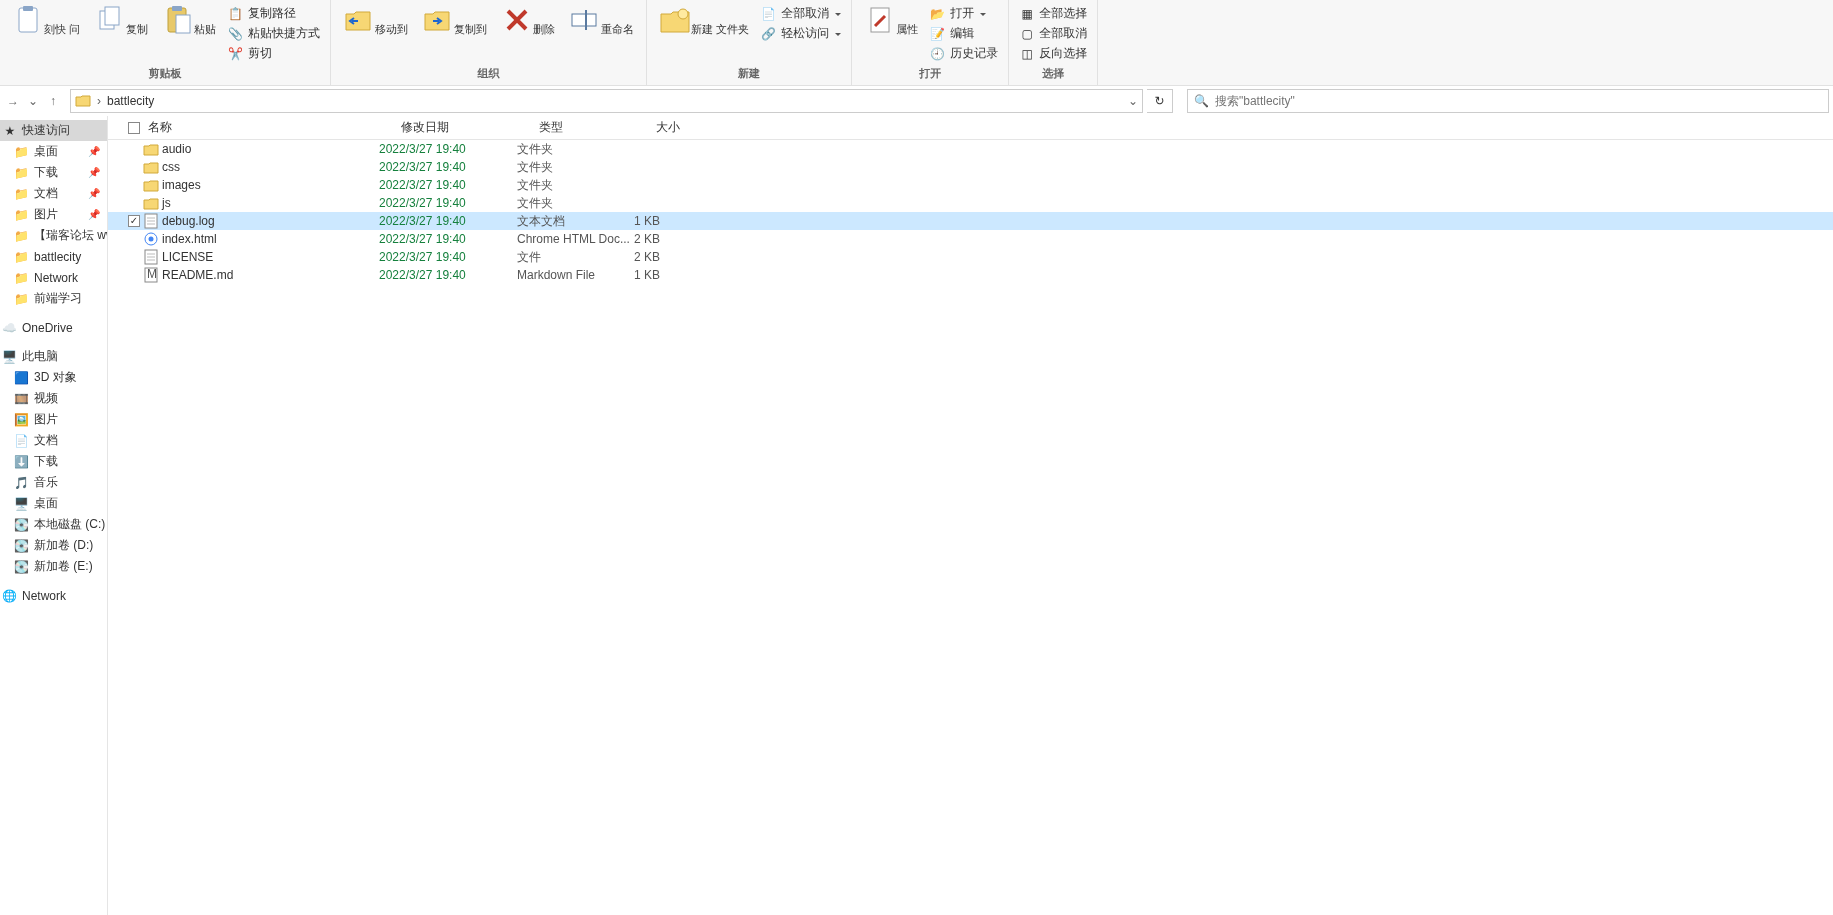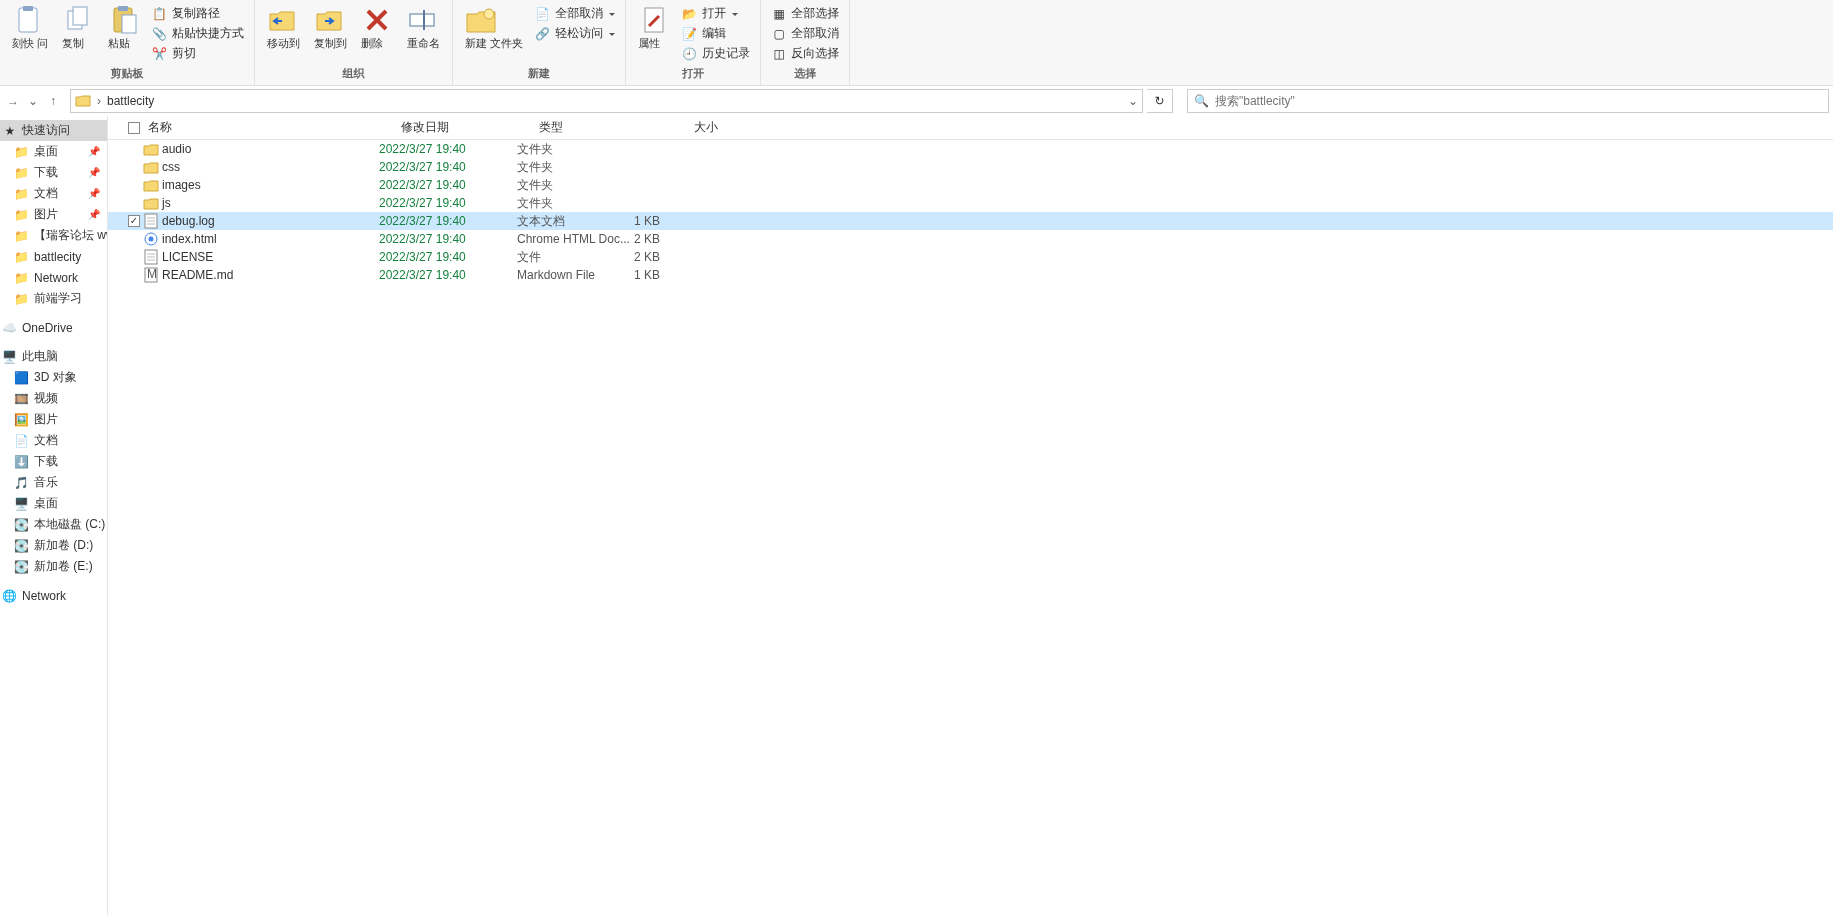--- a/index.html
+++ b/index.html
@@ -4,21 +4,21 @@
 <style>
 * { margin: 0; padding: 0; box-sizing: border-box; font-family: "Microsoft YaHei", "Segoe UI", sans-serif; font-size: 12px; color: #333; }
 body { width: 1833px; height: 915px; background: #fff; overflow: hidden; display: flex; flex-direction: column; }
 
 
 .ribbon { background: #f7f7f7; height: 86px; display: flex; align-items: stretch; border-bottom: 1px solid #e1e1e1; padding-left: 0; }
 .ribbon-group { display: flex; flex-direction: column; align-items: center; justify-content: space-between; padding: 2px 6px 0 6px; border-right: 1px solid #e1e1e1; position: relative; }
 .ribbon-group-buttons { display: flex; align-items: flex-start; gap: 2px; flex: 1; }
 .ribbon-group-label { font-size: 11px; color: #666; padding: 2px 0 4px 0; font-weight: bold; }
 
-.big-btn { display: flex; flex-direction: column; align-items: flex-start; justify-content: flex-start; padding: 2px 6px; cursor: default; min-width: 40px; }
+.big-btn { display: flex; flex-direction: row; align-items: flex-end; justify-content: flex-start; padding: 2px 6px; cursor: default; min-width: 40px; }
 .big-btn .ico { width: 32px; height: 32px; display: flex; align-items: center; justify-content: center; }
 .big-btn .lbl { font-size: 11px; text-align: center; line-height: 13px; margin-top: 1px; }
 
 .small-list { display: flex; flex-direction: column; gap: 1px; padding-top: 2px; }
 .small-btn { display: flex; align-items: center; gap: 4px; padding: 1px 4px; cursor: default; font-size: 11px; white-space: nowrap; }
 .small-btn .sm-ico { width: 16px; height: 16px; display: flex; align-items: center; justify-content: center; }
 .drop::after { content: ""; border: 3px solid transparent; border-top-color: #555; margin-left: 2px; position: relative; top: 2px; display: inline-block; }
 
 
 .nav-row { display: flex; align-items: center; height: 30px; padding: 2px 4px 2px 0; gap: 4px; }
@@ -45,21 +45,21 @@
 .s-sep { height: 8px; }
 
 
 .files { flex: 1; display: flex; flex-direction: column; }
 .cols { display: flex; align-items: center; height: 24px; border-bottom: 1px solid #e5e5e5; padding-left: 18px; }
 .cols .chead { font-size: 12px; color: #333; padding: 0 6px; position: relative; }
 .cols .chead .sort { position: absolute; right: 12px; top: -7px; color: #777; font-size: 9px; }
 .c-name { width: 253px; }
 .c-date { width: 138px; }
 .c-type { width: 117px; }
-.c-size { width: 74px; text-align: right; color: #0066cc; }
+.c-size { width: 74px; color: #0066cc; }
 
 .row { display: flex; align-items: center; height: 18px; padding-left: 18px; }
 .row.sel { background: #cce8ff; }
 .row .r-check { width: 16px; display: flex; align-items: center; justify-content: center; }
 .row .r-ico { width: 18px; height: 16px; display: flex; align-items: center; justify-content: center; }
 .row .r-name { width: 219px; padding-left: 2px; }
 .row .r-date { width: 138px; color: #15803d; }
 .row .r-type { width: 117px; color: #555; white-space: nowrap; overflow: hidden; text-overflow: ellipsis; }
 .row .r-size { width: 68px; text-align: left; color: #555; padding-right: 6px; }
 

